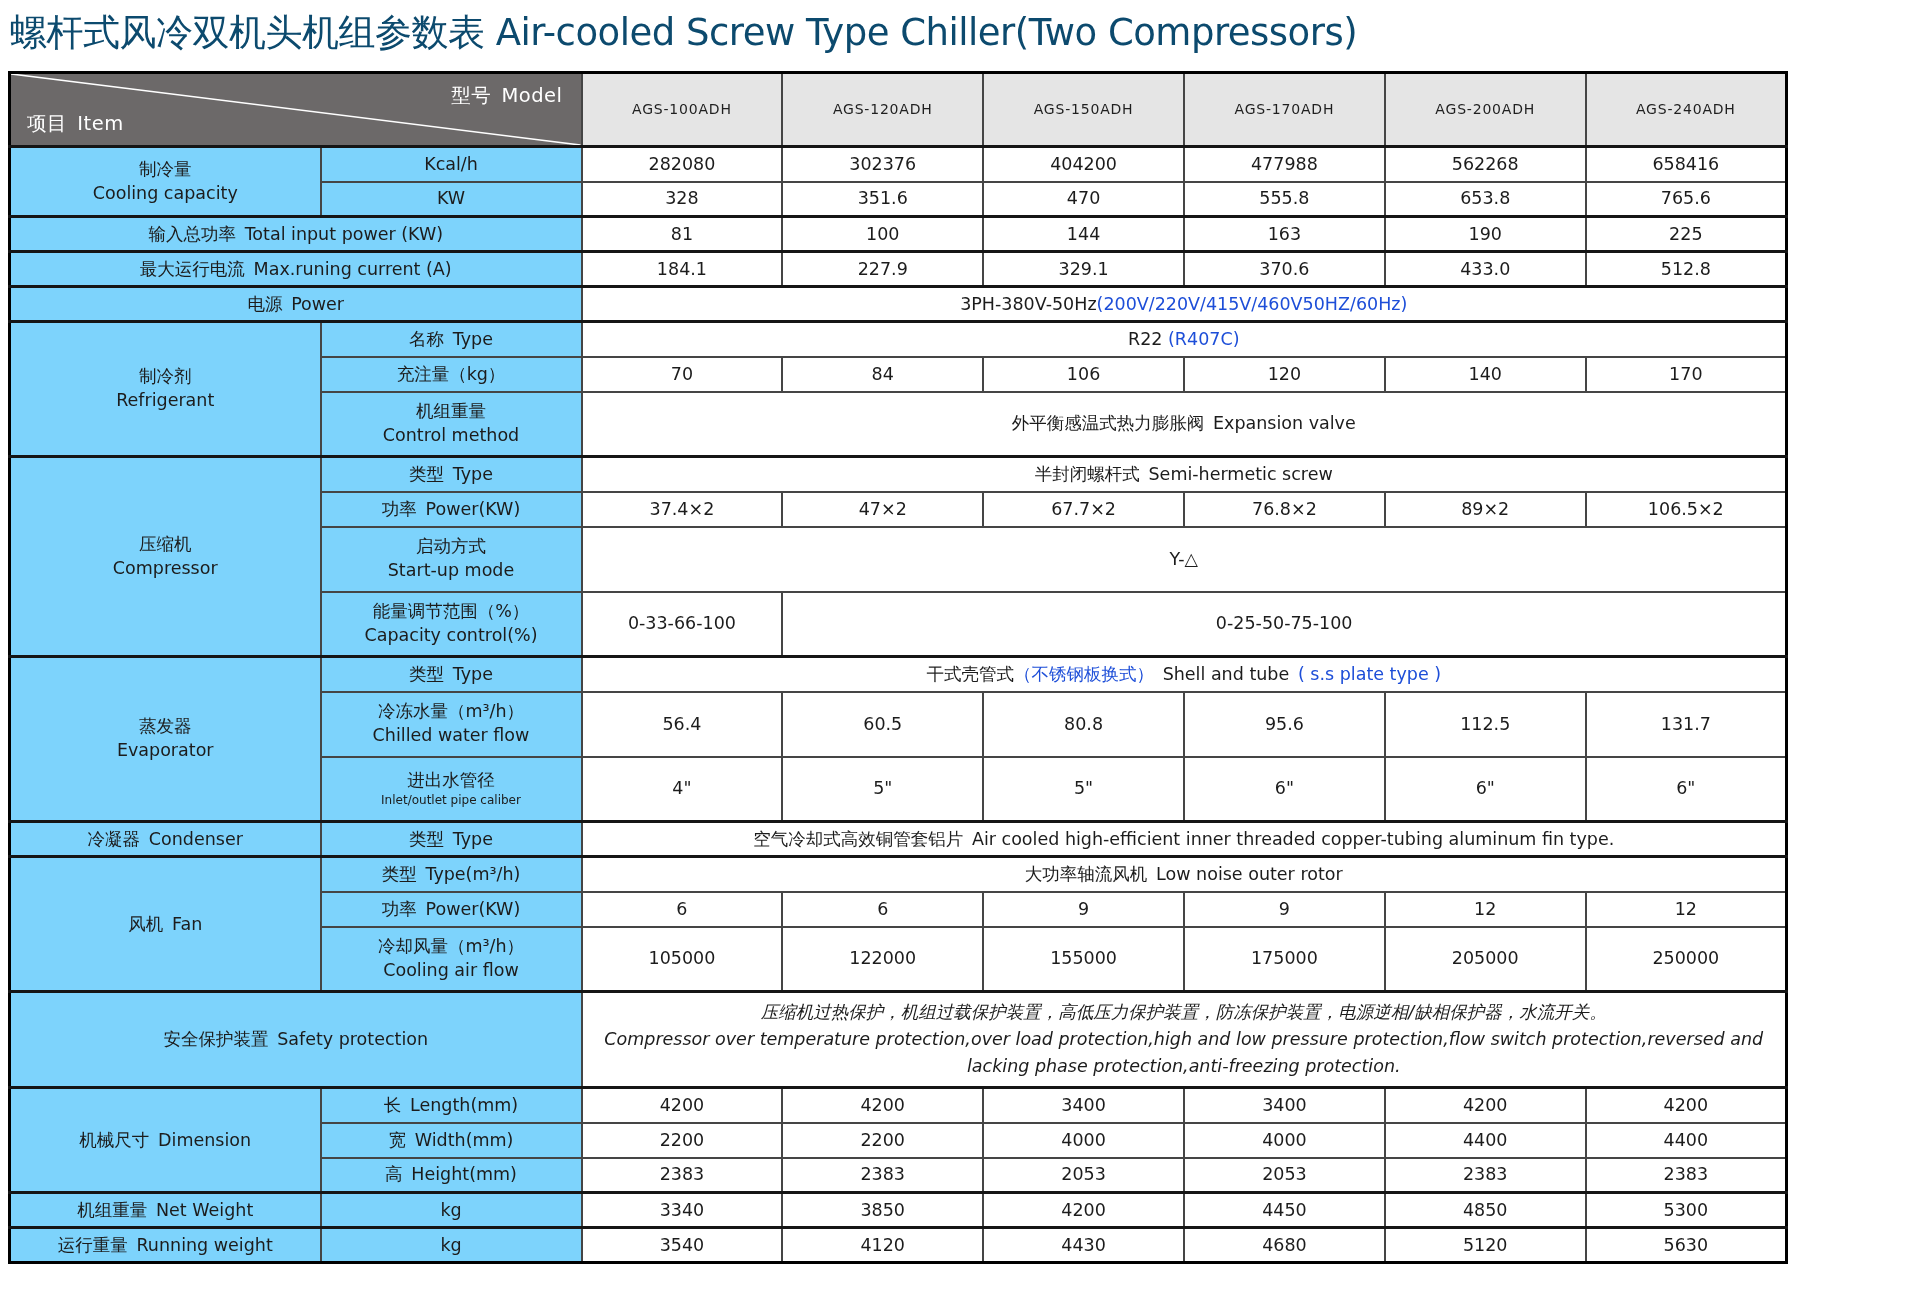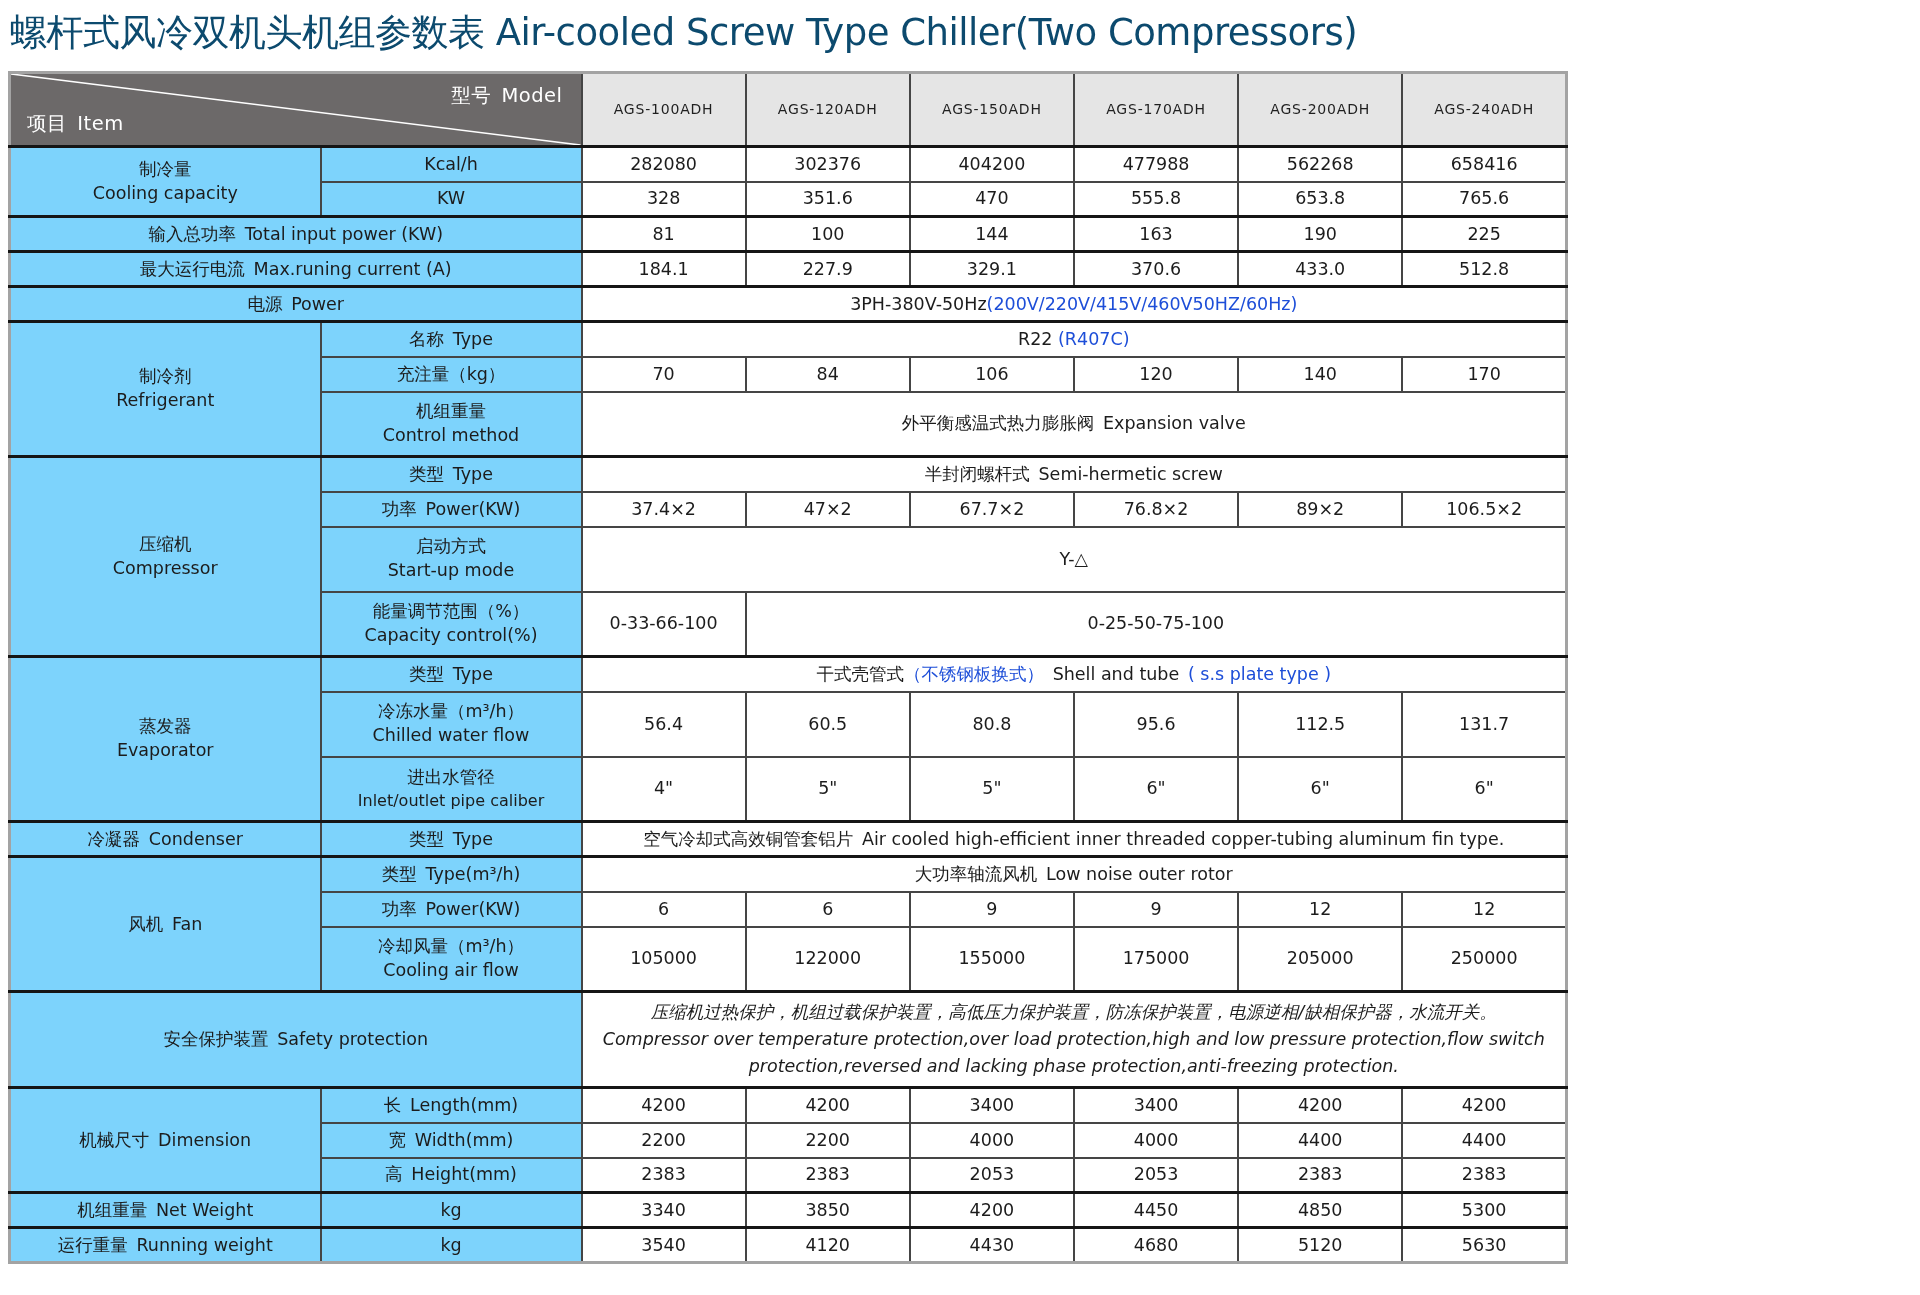--- a/index.html
+++ b/index.html
@@ -5,40 +5,40 @@
   html,body{margin:0;padding:0;}
   body{
     width:1920px;height:1295px;background:#ffffff;overflow:hidden;
     font-family:"DejaVu Sans","Liberation Sans",sans-serif;color:#1c1c1c;
   }
   .title{
     margin:8px 0 0 10px;font-size:37px;font-weight:400;white-space:nowrap;
     color:#0c4a6e;letter-spacing:-0.5px;
   }
   table.spec{
-    border-collapse:collapse;table-layout:fixed;width:1560px;margin:13px 17px 0 8px;
-    border:3px solid #a3a3a3;
+    border-collapse:collapse;table-layout:fixed;width:1780px;margin:13px 17px 0 8px;
+    border:3px solid #000000;
   }
   td{
     border:2px solid #454545;text-align:center;vertical-align:middle;
     padding:0 4px;font-size:17.5px;line-height:1.3;overflow:hidden;
   }
   tr{height:35px;}
   tr.r2{height:65px;}
   tr.r3{height:96px;}
   tr.hd{height:74px;}
   tr.gt > td{border-top:3px solid #151515;}
   td.model{background:#e5e5e5;font-size:14px;letter-spacing:0.8px;color:#1f1f1f;}
   td.corner{background:#6c6969;color:#ffffff;position:relative;font-size:19.5px;padding:0;}
   td.corner .diag{position:absolute;left:0;top:0;width:100%;height:100%;display:block;}
   .c-model{position:absolute;top:9px;right:18px;letter-spacing:0.5px;}
   .c-item{position:absolute;bottom:9px;left:16px;letter-spacing:0.5px;}
   td.glabel,td.slabel{background:#7dd3fc;}
   .lbl2 div{line-height:1.35;}
-  .small{font-size:16px;}
+  .small{font-size:12px;}
   .red{color:#1d4ed8;}
   .safety-cell{line-height:1.55;padding:0 18px;font-style:italic;}
   td.white{background:#ffffff;}
 </style>
 </head>
 <body>
 
 <div class="title">螺杆式风冷双机头机组参数表 Air-cooled Screw Type Chiller(Two Compressors)</div>
 
 <table class="spec">

